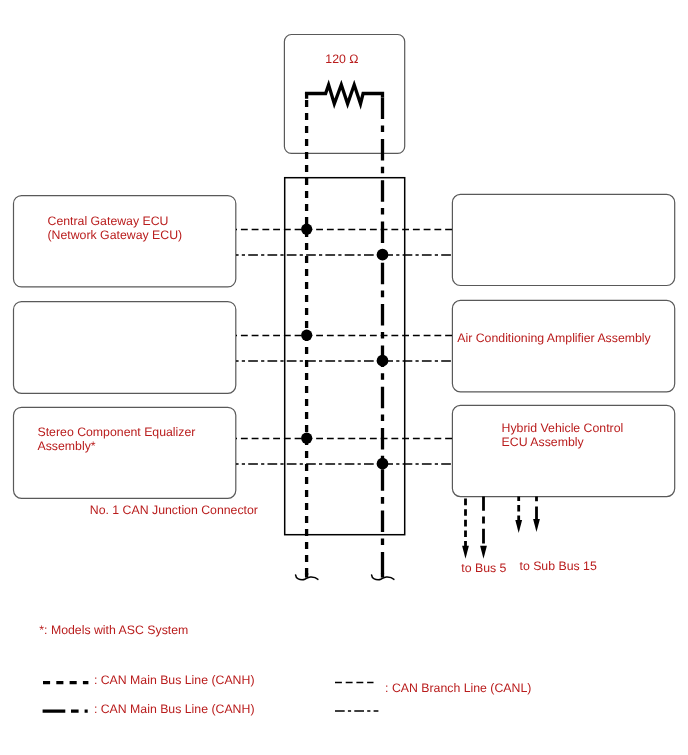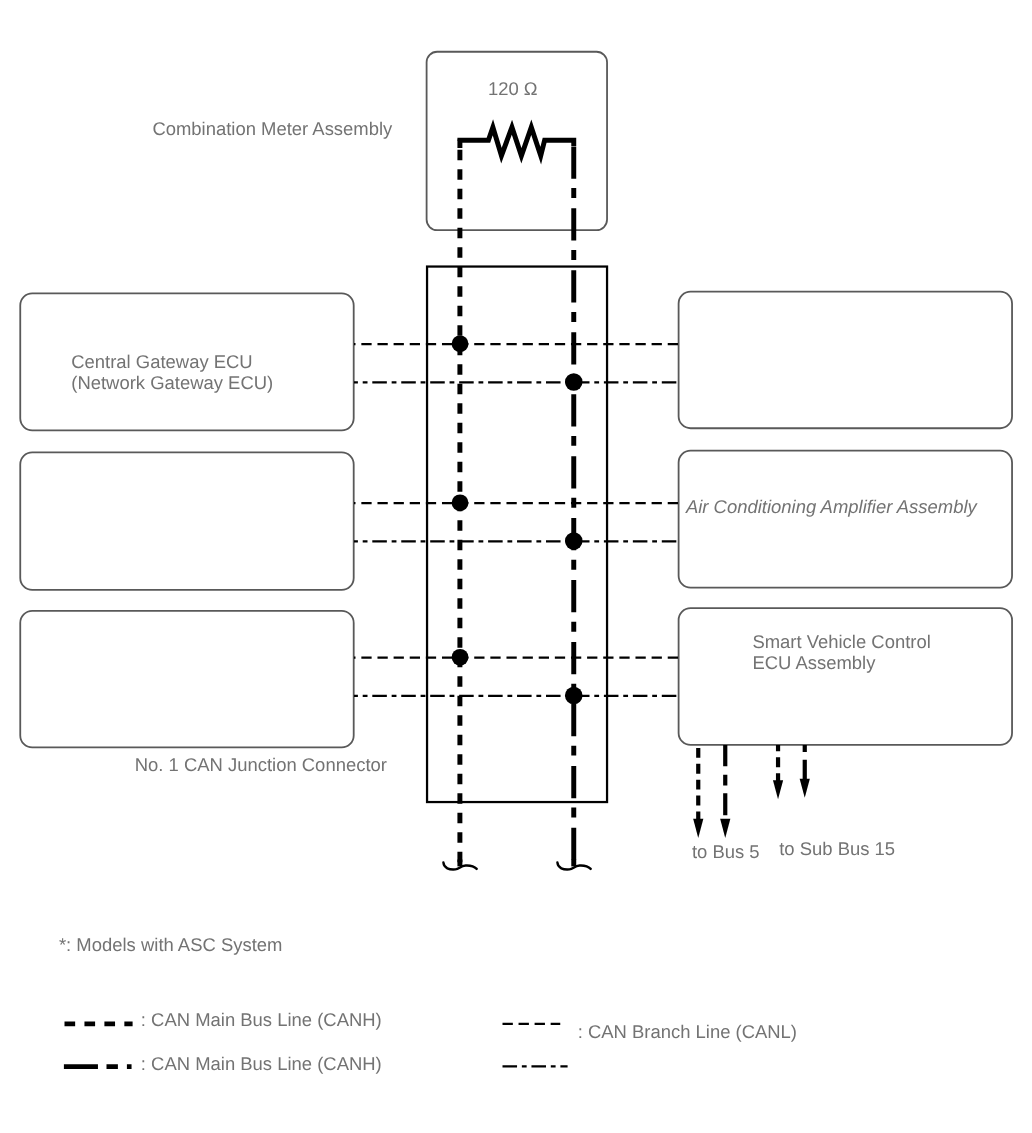--- a/index.html
+++ b/index.html
@@ -3,21 +3,21 @@
 <meta charset="utf-8">
 <title>CAN Bus Diagram</title>
 <style>
   html,body{margin:0;padding:0;background:#ffffff;}
   body{width:688px;height:755px;position:relative;overflow:hidden;
        font-family:"Liberation Sans",sans-serif;color:#1a1a1a;
        -webkit-font-smoothing:antialiased;text-rendering:geometricPrecision;}
   #canvas{position:absolute;left:0;top:0;width:688px;height:755px;}
   svg{position:absolute;left:0;top:0;width:688px;height:755px;overflow:visible;}
   .boxlbl,.plainlbl,.legtxt{position:absolute;font-size:12.3px;line-height:14.3px;
-       white-space:pre;color:#737373;transform:translateZ(0);}
+       white-space:pre;color:#b91c1c;transform:translateZ(0);}
 </style>
 </head>
 <body>
 
 <div id="canvas">
 
   <svg viewBox="0 0 688 755">
 
     <g fill="none" stroke="#595959" stroke-width="1.2">
       <rect x="284.4" y="34.5" width="120.3" height="118.9" rx="7" ry="7"></rect>
@@ -76,29 +76,29 @@
     </g>
 
     <g stroke="#000" fill="none">
       <path d="M43 682.6 L88.4 682.6" stroke-width="3.1" stroke-dasharray="7.1 6.2"></path>
       <path d="M42.6 711.1 L87.7 711.1" stroke-width="3.1" stroke-dasharray="22.7 5.7 7.6 6"></path>
       <path d="M335 682.6 L373.5 682.6" stroke-width="1.5" stroke-dasharray="6.9 3.8"></path>
       <path d="M335 710.9 L378.4 710.9" stroke-width="1.5" stroke-dasharray="9.7 3.2 3.2 3.2"></path>
     </g>
   </svg>
 
-  <div class="plainlbl" style="left:101.6px;top:78.8px;">Combination Meter Assembly</div>
   <div class="plainlbl" style="left:325.3px;top:51.6px;">120 Ω</div>
   <div class="plainlbl" style="left:89.8px;top:503.3px;">No. 1 CAN Junction Connector</div>
   <div class="plainlbl" style="left:39.3px;top:622.7px;text-align:center;">*: Models with ASC System</div>
 
-  <div class="boxlbl" style="left:47.5px;top:213.5px;margin-top:20px;"><span>Central Gateway ECU</span><br><span>(Network Gateway ECU)</span></div>
+  <div class="boxlbl" style="left:47.5px;top:213.5px;"><span>Central Gateway ECU</span><br><span>(Network Gateway ECU)</span></div>
+  <div class="boxlbl" style="left:37.5px;top:425.1px;"><span>Stereo Component Equalizer</span><br><span>Assembly*</span></div>
 
-  <div class="boxlbl" style="left:457.3px;top:330.6px;font-style:italic;">Air Conditioning Amplifier Assembly</div>
-  <div class="boxlbl" style="left:501.6px;top:421.2px;"><span>Smart Vehicle Control</span><br><span>ECU Assembly</span></div>
+  <div class="boxlbl" style="left:457.3px;top:330.6px;">Air Conditioning Amplifier Assembly</div>
+  <div class="boxlbl" style="left:501.6px;top:421.2px;"><span>Hybrid Vehicle Control</span><br><span>ECU Assembly</span></div>
 
   <div class="plainlbl" style="left:461.3px;top:561.1px;">to Bus 5</div>
   <div class="plainlbl" style="left:519.5px;top:559px;">to Sub Bus 15</div>
 
   <div class="legtxt" style="left:93.9px;top:672.8px;">: CAN Main Bus Line (CANH)</div>
   <div class="legtxt" style="left:93.9px;top:702.1px;">: CAN Main Bus Line (CANH)</div>
   <div class="legtxt" style="left:385.1px;top:681px;">: CAN Branch Line (CANL)</div>
 </div>
 
 </body></html>

